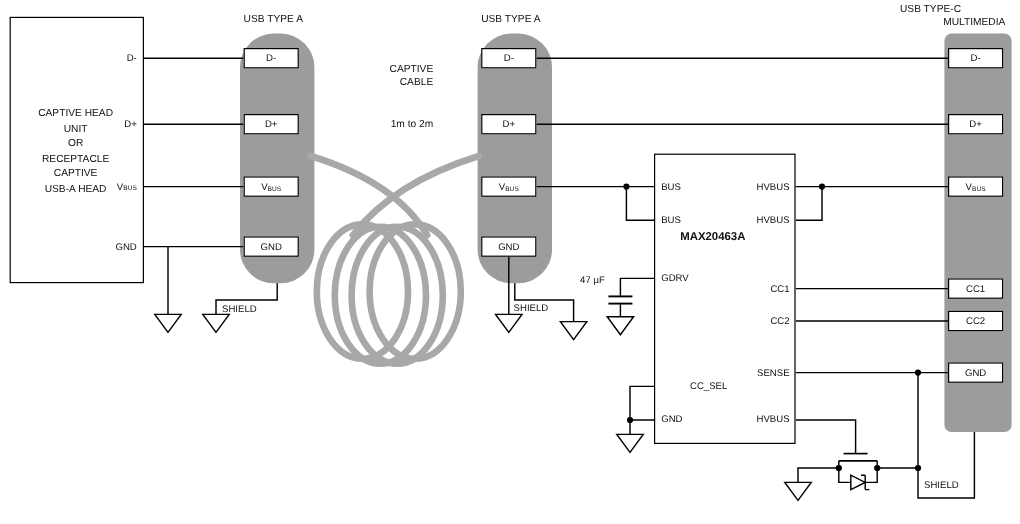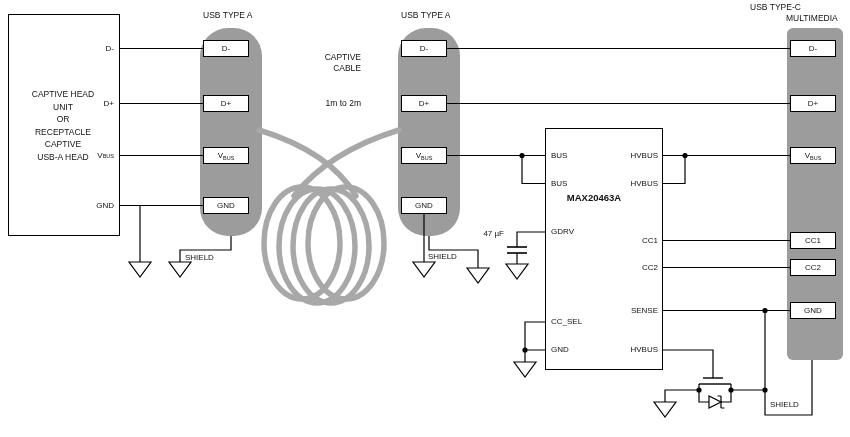--- a/index.html
+++ b/index.html
@@ -160,21 +160,21 @@
     </div>
   <div class="lbl small" style="left:428px;top:251px">SHIELD</div>
 
   <div class="lbl small rt" style="left:468px;top:228px;width:36px">47 µF</div>
 
   <div class="box" style="left:545px;top:128px;width:118px;height:242px"></div>
   <div class="icname">MAX20463A</div>
   <div class="icpin" style="left:551px;top:150px">BUS</div>
   <div class="icpin" style="left:551px;top:178px">BUS</div>
   <div class="icpin" style="left:551px;top:226px">GDRV</div>
-  <div class="icpin" style="left:551px;top:316px">CC_SEL</div>
+  <div class="icpin" style="left:575px;top:316px">CC_SEL</div>
   <div class="icpin" style="left:551px;top:344px">GND</div>
   <div class="icpin rt" style="left:570px;top:150px;width:88px">HVBUS</div>
   <div class="icpin rt" style="left:570px;top:178px;width:88px">HVBUS</div>
   <div class="icpin rt" style="left:570px;top:235px;width:88px">CC1</div>
   <div class="icpin rt" style="left:570px;top:262px;width:88px">CC2</div>
   <div class="icpin rt" style="left:570px;top:305px;width:88px">SENSE</div>
   <div class="icpin rt" style="left:570px;top:344px;width:88px">HVBUS</div>
 
   <div class="lbl" style="left:750px;top:2px">USB TYPE-C</div>
   <div class="lbl" style="left:786px;top:13px">MULTIMEDIA</div>

